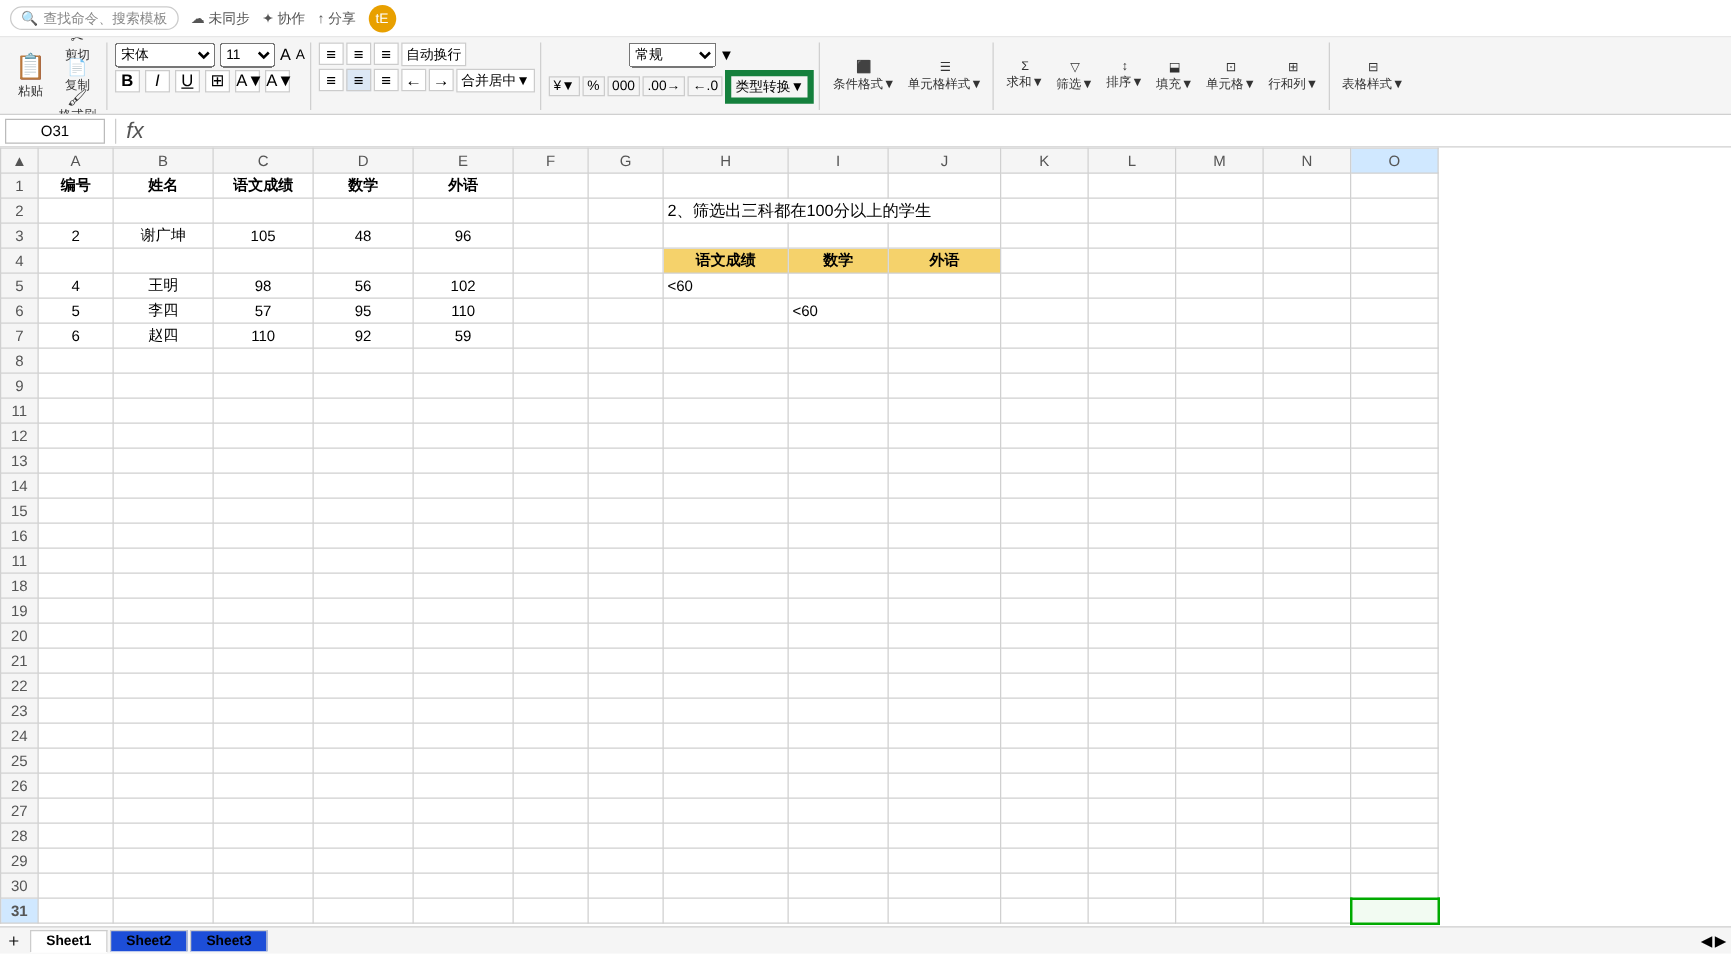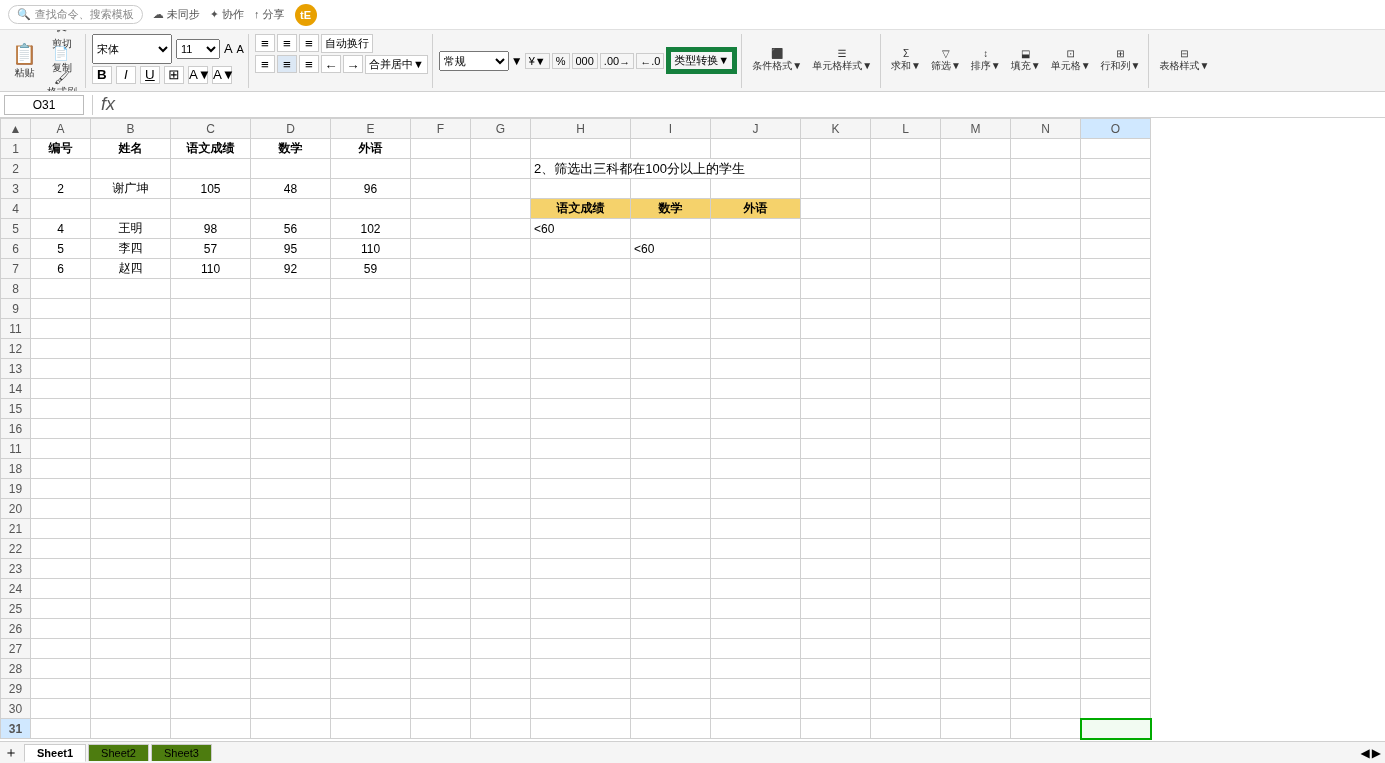--- a/index.html
+++ b/index.html
@@ -179,24 +179,25 @@
       background: #f5f5f5;
       border-top: 1px solid #d0d0d0;
       display: flex;
       align-items: center;
       padding: 0 4px;
       gap: 2px;
     }
     .tab-item {
       padding: 2px 12px;
       border: 1px solid #ccc;
-      background: #4d7c0f;
+      background: #1d4ed8;
       font-size: 11px;
       cursor: pointer;
       border-bottom: none;
+      font-weight: bold;
     }
     .tab-item.active { background: #fff; border-bottom: 1px solid #fff; font-weight: bold; }
 
     
     .grid-wrapper {
       position: relative;
       overflow: hidden;
       flex: 1;
     }
   </style>
@@ -208,21 +209,21 @@
     <span style="display:flex;align-items:center;border:1px solid #ccc;border-radius:12px;padding:1px 8px;gap:4px;cursor:pointer;font-size:11px;color:#888">
       <span>🔍</span>
       <span>查找命令、搜索模板</span>
     </span>
     <span style="cursor:pointer">
       <span>☁</span>
       未同步
     </span>
     <span style="cursor:pointer">✦ 协作</span>
     <span style="cursor:pointer">↑ 分享</span>
-    <span style="background:#e8a000;color:white;border-radius:50%;width:22px;height:22px;display:inline-flex;align-items:center;justify-content:center;font-size:11px;font-weight:bold;cursor:pointer">tE</span>
+    <span style="background:#e8a000;color:white;border-radius:50%;width:22px;height:22px;display:inline-flex;align-items:center;justify-content:center;font-size:11px;font-weight:normal;cursor:pointer">tE</span>
   </div>
 </div>
 
 <div class="toolbar">
 
   <div class="toolbar-group">
     <div style="display:flex;flex-direction:column;gap:2px">
       <div class="tb-btn" style="height:48px;font-size:10px">
         <span style="font-size:20px">📋</span>
         <span>粘贴</span>
@@ -239,21 +240,21 @@
         </div>
       <div class="tb-btn" style="height:22px">
           <span style="font-size:13px">🖌</span>
           <span>格式刷</span>
         </div>
     </div>
   </div>
 
   <div class="toolbar-group" style="flex-direction:column;align-items:flex-start;gap:2px">
     <div style="display:flex;align-items:center;gap:4px">
-      <select style="width:80px;height:30px;font-size:11px">
+      <select style="width:80px;height:20px;font-size:11px">
         <option>宋体</option>
       </select>
       <select style="width:44px;height:20px;font-size:11px">
         <option>11</option>
       </select>
       <span style="cursor:pointer;font-size:13px">A</span>
       <span style="cursor:pointer;font-size:11px">A</span>
     </div>
     <div style="display:flex;align-items:center;gap:4px">
       <button style="font-weight:bold;width:20px;height:18px;cursor:pointer;border:1px solid #ccc;background:#fff">B</button>
@@ -275,21 +276,21 @@
     <div style="display:flex;align-items:center;gap:2px">
       <button style="width:20px;height:18px;cursor:pointer;border:1px solid #ccc;background:#fff;font-weight:bold">≡</button>
       <button style="width:20px;height:18px;cursor:pointer;border:1px solid #ccc;background:#dce8f5;font-weight:bold">≡</button>
       <button style="width:20px;height:18px;cursor:pointer;border:1px solid #ccc;background:#fff;font-weight:bold">≡</button>
       <button style="width:20px;height:18px;cursor:pointer;border:1px solid #ccc;background:#fff">←</button>
       <button style="width:20px;height:18px;cursor:pointer;border:1px solid #ccc;background:#fff">→</button>
       <span style="cursor:pointer;font-size:11px;border:1px solid #ccc;padding:1px 3px;background:#fff">合并居中▼</span>
     </div>
   </div>
 
-  <div class="toolbar-group" style="flex-direction:row;gap:2px">
+  <div class="toolbar-group" style="flex-direction:column;gap:2px">
     <div style="display:flex;align-items:center;gap:2px">
       <select style="width:70px;height:20px;font-size:11px">
         <option>常规</option>
       </select>
       <span style="cursor:pointer">▼</span>
     </div>
     <div style="display:flex;align-items:center;gap:2px;font-size:11px">
       <span style="cursor:pointer;border:1px solid #ccc;padding:1px 3px">¥▼</span>
       <span style="cursor:pointer;border:1px solid #ccc;padding:1px 3px">%</span>
       <span style="cursor:pointer;border:1px solid #ccc;padding:1px 3px">000</span>

